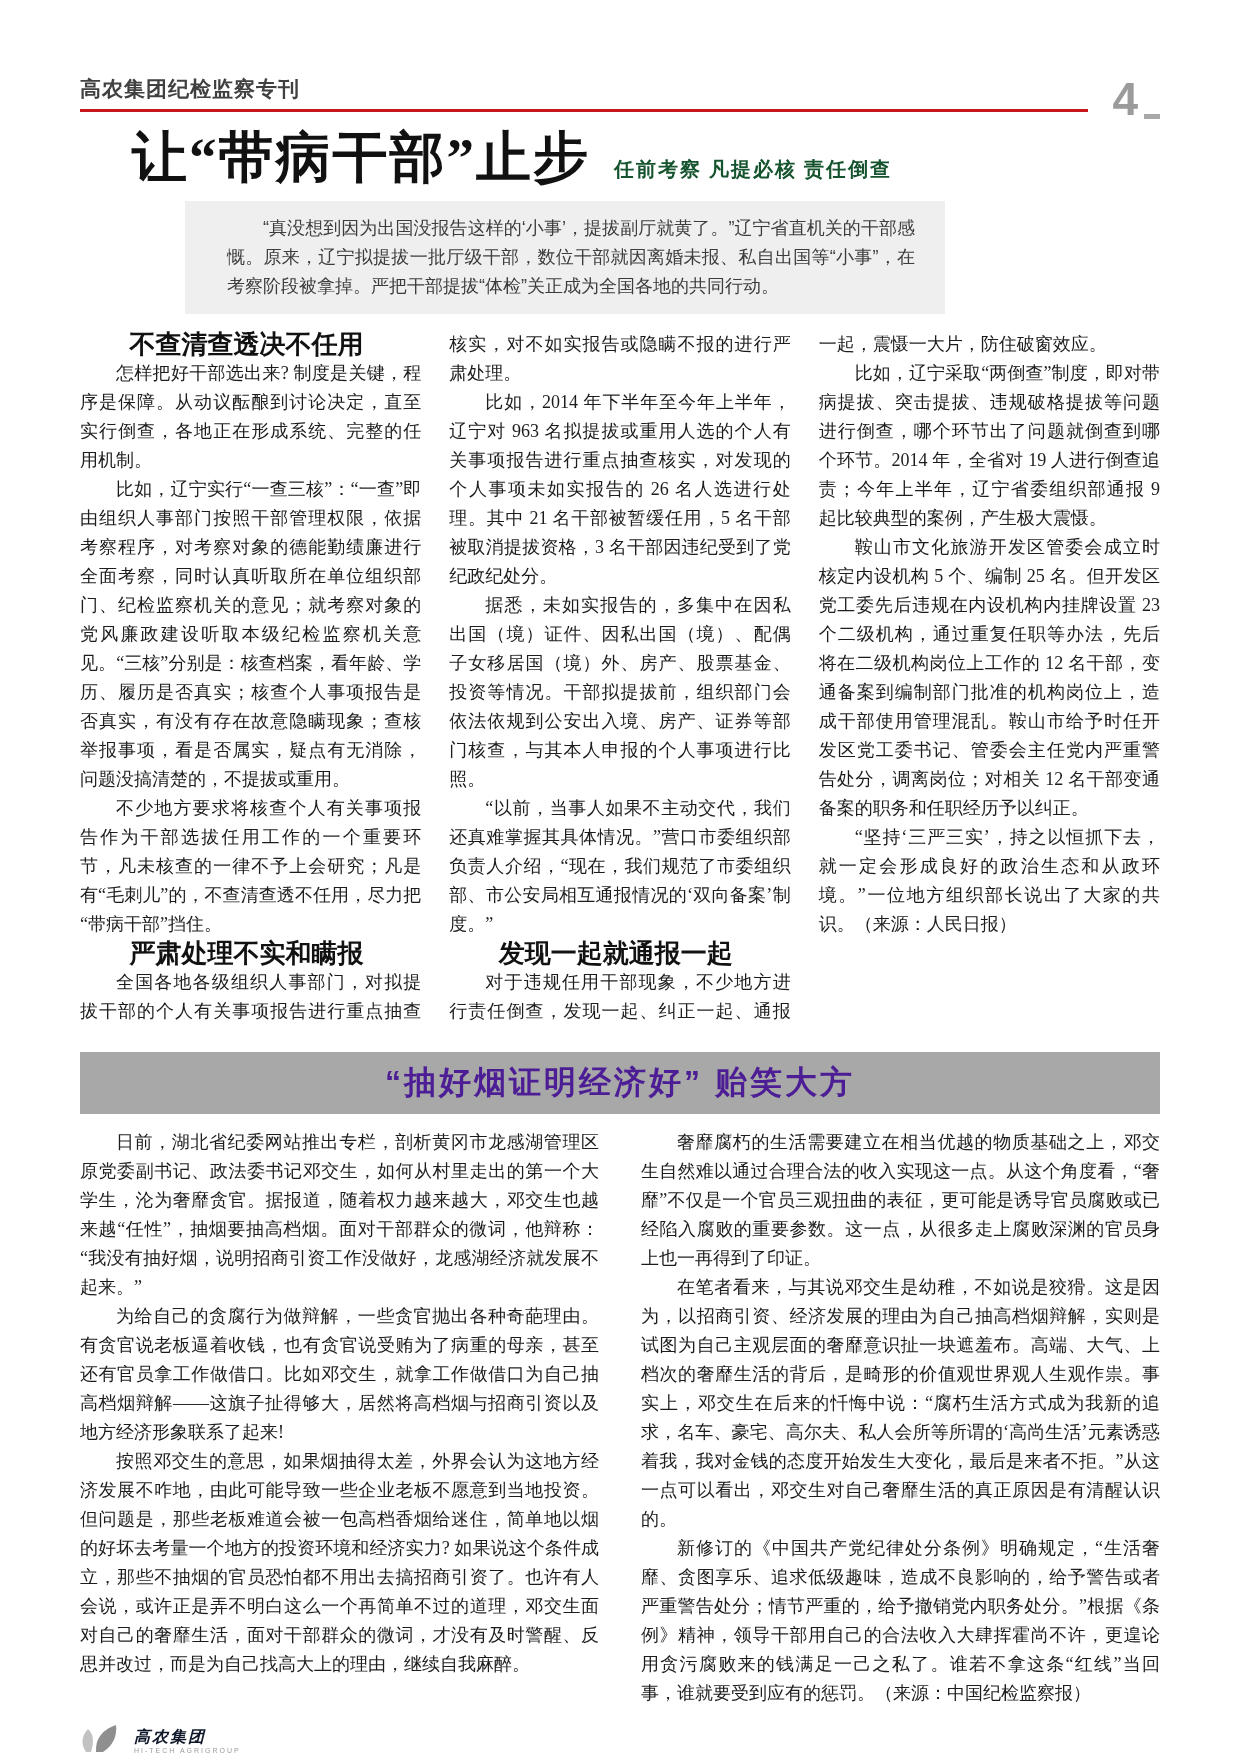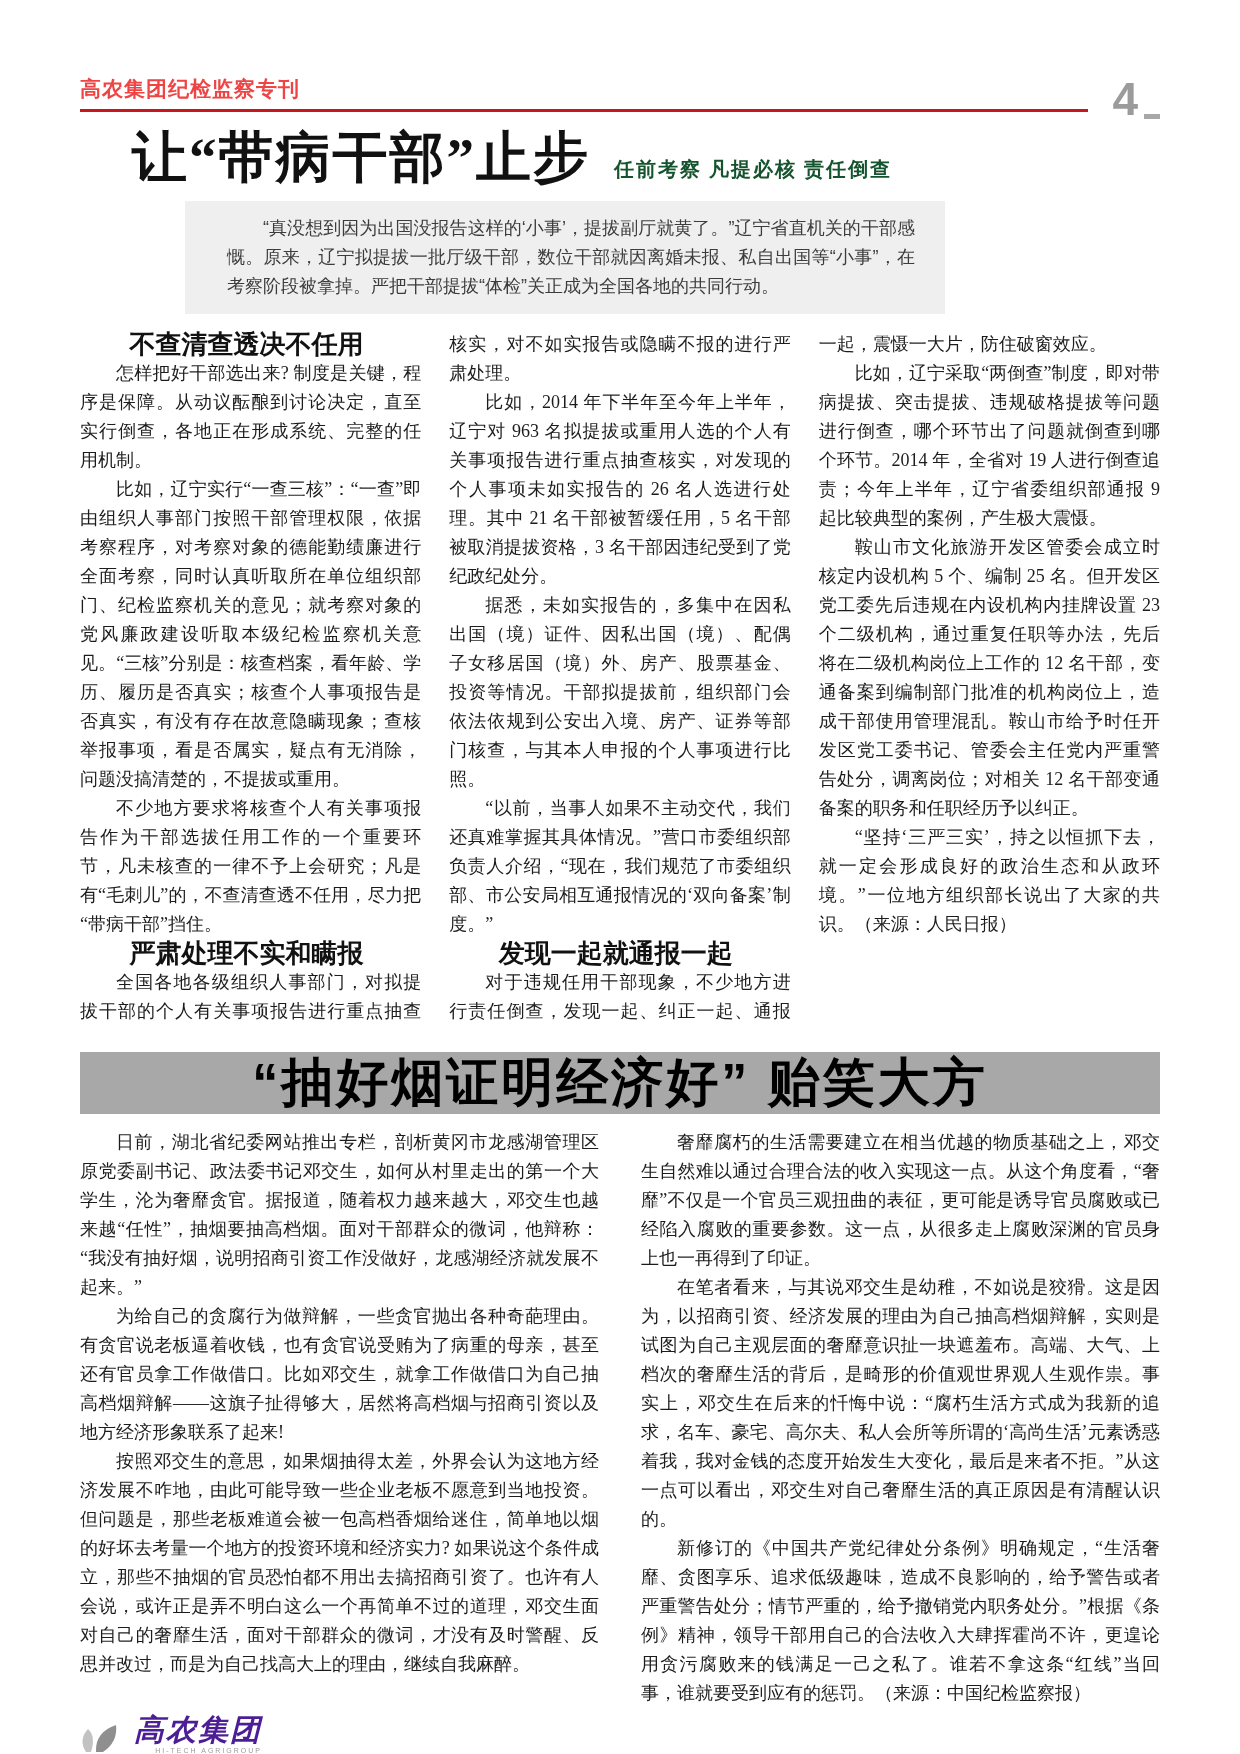--- a/index.html
+++ b/index.html
@@ -9,21 +9,21 @@
     font-family:"Liberation Serif","DejaVu Serif",serif;
     color:#1c1c1c;
   }
   .page { box-sizing:border-box; padding:62px 80px 0 80px; }
 
   
   .masthead { position:relative; height:50px; }
   .masthead-title {
     position:absolute; left:0; bottom:9px;
     font-family:"Liberation Sans","DejaVu Sans",sans-serif;
-    font-weight:bold; font-size:21px; letter-spacing:1px; color:#ef4444;
+    font-weight:bold; font-size:21px; letter-spacing:1px; color:#404040;
   }
   .masthead-rule { position:absolute; left:0; bottom:0; width:1008px; height:3px; background:#c8161d; }
   .page-number {
     position:absolute; right:22px; bottom:-10px;
     font-family:"Liberation Sans","DejaVu Sans",sans-serif;
     font-weight:bold; font-size:46px; line-height:1; color:#9b9b9b;
   }
   .page-number-tick { position:absolute; right:0; bottom:-7px; width:16px; height:5px; background:#a8a8a8; }
 
   
@@ -59,35 +59,35 @@
     text-align:left;
   }
   .para { margin:0; text-indent:2em; }
 
   
   .banner {
     margin-top:26px; height:62px; background:#a8a8a8;
     display:flex; align-items:center; justify-content:center;
   }
   .banner-title {
-    color:#000000; font-family:"Liberation Sans","DejaVu Sans",sans-serif;
-    font-weight:bold; font-size:52px; letter-spacing:3px;
+    color:#4c1d95; font-family:"Liberation Sans","DejaVu Sans",sans-serif;
+    font-weight:bold; font-size:32px; letter-spacing:3px;
   }
   .article2-cols {
     margin-top:14px;
     column-count:2; column-gap:42px;
     font-size:18px; line-height:29px; text-align:justify;
   }
 
   
   .footer-logo { display:flex; align-items:flex-end; margin:10px 0 0 -4px; height:36px; }
   .logo-text-wrap { margin-left:6px; display:flex; flex-direction:column; line-height:1; }
   .logo-cn {
     font-family:"Liberation Sans","DejaVu Sans",sans-serif;
-    font-weight:bold; font-style:italic; font-size:30px; color:#4c1d95; letter-spacing:2px;text-align:right;
+    font-weight:bold; font-style:italic; font-size:16px; color:#0f172a; letter-spacing:2px;
   }
   .logo-en {
     font-family:"Liberation Sans","DejaVu Sans",sans-serif;
     font-size:7px; color:#9a9a9a; letter-spacing:2px; margin-top:2px; align-self:flex-end;
   }
 </style>
 </head>
 <body>
 
 <div class="page">

